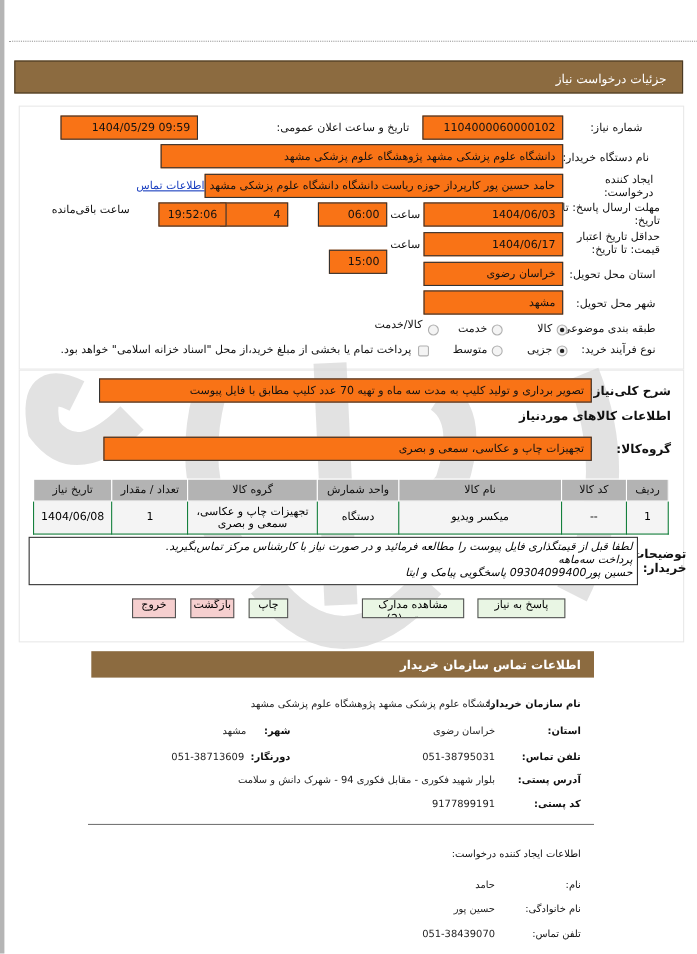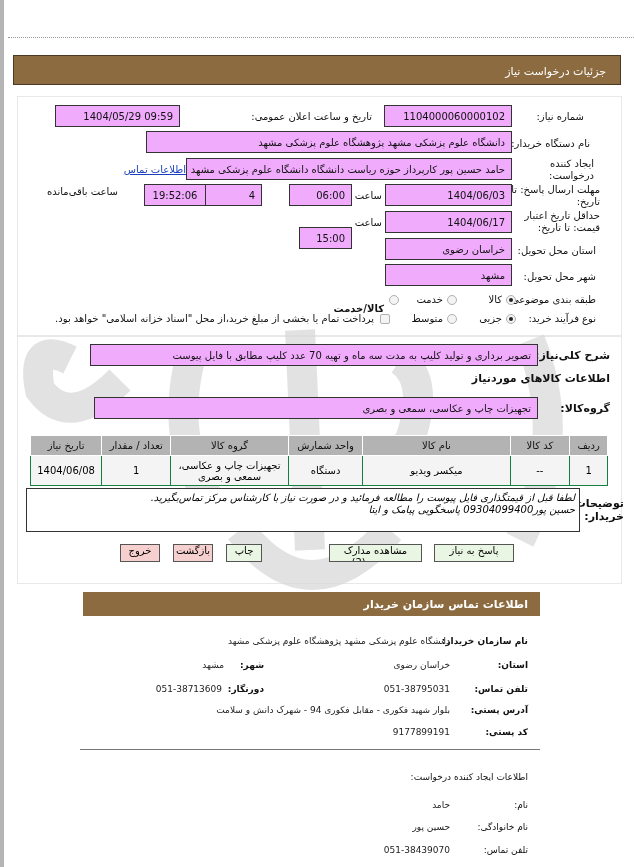--- a/index.html
+++ b/index.html
@@ -7,21 +7,21 @@
     body { font-family: "DejaVu Sans", sans-serif; font-size: 10px; color: #000; position: relative; direction: rtl; }
     .left-rule { position: absolute; left: 0; top: 0; width: 4px; height: 867px; background: #b5b5b5; }
     .dotted-sep { position: absolute; left: 8px; right: 0; top: 37px; border-top: 1px dotted #9a9a9a; }
     .title-bar { position: absolute; left: 13px; right: 13px; top: 55px; height: 30px; background: #8c6b40; border: 1px solid #4a3a24; color: #fff; font-size: 11px; padding: 9px 14px 0 0; }
     .section-box { position: absolute; left: 17px; right: 12px; border: 1px solid #e8e8e8; background: rgba(255,255,255,0.6); }
     .box1 { top: 96px; height: 240px; }
     .box2 { top: 336px; height: 248px; }
     .watermark { position: absolute; left: 10px; top: 300px; width: 620px; height: 320px; pointer-events: none; }
     .lbl { position: absolute; font-size: 10px; line-height: 12px; color: #111; white-space: nowrap; }
     .lbl.wrap { white-space: normal; }
-    .field { position: absolute; border: 1px solid #333; background: #f0abfc; height: 22px; font-size: 10px; padding: 5px 6px 0 6px; white-space: nowrap; overflow: hidden; color: #111; }
+    .field { position: absolute; border: 1px solid #333; background: #f97316; height: 22px; font-size: 10px; padding: 5px 6px 0 6px; white-space: nowrap; overflow: hidden; color: #111; }
     .field.ltr { direction: ltr; text-align: right; font-family: "DejaVu Sans", sans-serif; }
     .link { color: #1a3fbf; text-decoration: underline; }
     .radio { position: absolute; width: 10px; height: 10px; border-radius: 50%; border: 1px solid #b0b0b0; background: #f4f4f4; }
     .radio.on::after { content: ""; position: absolute; left: 2px; top: 2px; width: 4px; height: 4px; border-radius: 50%; background: #222; }
     .checkbox { position: absolute; width: 10px; height: 10px; border: 1px solid #b0b0b0; background: #f4f4f4; border-radius: 2px; }
     .bold { font-weight: bold; }
     table.items { position: absolute; left: 30px; top: 435px; width: 578px; border-collapse: collapse; font-size: 10px; }
     table.items th { background: #b3b3b3; color: #111; font-weight: normal; height: 20px; border: 1px solid #fff; padding: 0 6px; }
     table.items td { background: #f4f4f4; height: 30px; border: 1px solid #15803d; text-align: center; padding: 0 4px; line-height: 11px; }
     .btn { position: absolute; top: 544px; height: 18px; border: 1px solid #555; font-size: 10px; text-align: center; line-height: 12px; overflow: hidden; cursor: pointer; }
@@ -89,21 +89,21 @@
 <div class="field" style="right:122px; top:238px; width:127px;">خراسان رضوی</div>
 <span class="lbl" style="right:38px; top:271px;">شهر محل تحویل:</span>
 <div class="field" style="right:122px; top:264px; width:127px;">مشهد</div>
 
 <span class="lbl" style="right:38px; top:294px;">طبقه بندی موضوعی:</span>
 <span class="radio on" style="right:118px; top:295px;"></span>
 <span class="lbl" style="right:132px; top:294px;">کالا</span>
 <span class="radio" style="right:177px; top:295px;"></span>
 <span class="lbl" style="right:191px; top:294px;">خدمت</span>
 <span class="radio" style="right:235px; top:295px;"></span>
-<span class="lbl" style="right:250px; top:303px;font-weight:bold;">کالا/خدمت</span>
+<span class="lbl" style="right:250px; top:290px;">کالا/خدمت</span>
 
 <span class="lbl" style="right:38px; top:313px;">نوع فرآیند خرید:</span>
 <span class="radio on" style="right:118px; top:314px;"></span>
 <span class="lbl" style="right:132px; top:313px;">جزیی</span>
 <span class="radio" style="right:177px; top:314px;"></span>
 <span class="lbl" style="right:191px; top:313px;">متوسط</span>
 <span class="checkbox" style="right:244px; top:314px;"></span>
 <span class="lbl" style="right:260px; top:313px;">پرداخت تمام یا بخشی از مبلغ خرید،از محل "اسناد خزانه اسلامی" خواهد بود.</span>
 
 <span class="lbl bold" style="right:24px; top:350px; font-size:11px;">شرح کلی‌نیاز:</span>
@@ -133,20 +133,21 @@
       <td>تجهیزات چاپ و عکاسی، سمعی و بصری</td>
       <td>1</td>
       <td>1404/06/08</td>
     </tr>
   </tbody>
 </table>
 
 <span class="lbl bold wrap" style="right:10px; top:497px; width:40px; font-size:11px; line-height:13px;">توضیحات خریدار:</span>
 <div style="position:absolute; right:54px; top:488px; width:554px; height:44px; border:1px solid #333; background:#fff; padding:3px 4px; font-size:10px; line-height:12px;font-style:italic;">
   <div>لطفا قبل از قیمتگذاری فایل پیوست را مطالعه فرمائید و در صورت نیاز با کارشناس مرکز تماس‌بگیرید.</div>
+  <div>پرداخت سه‌ماهه</div>
   <div>حسین پور09304099400 پاسخگویی پیامک و ایتا</div>
 </div>
 
 <div class="btn green" style="left:434px; width:80px;">پاسخ به نیاز</div>
 <div class="btn green" style="left:329px; width:93px;">مشاهده مدارک پیوستی (2)</div>
 <div class="btn green" style="left:226px; width:36px;">چاپ</div>
 <div class="btn red" style="left:173px; width:40px;">بازگشت</div>
 <div class="btn red" style="left:120px; width:40px;">خروج</div>
 
 <div class="contact-bar">

